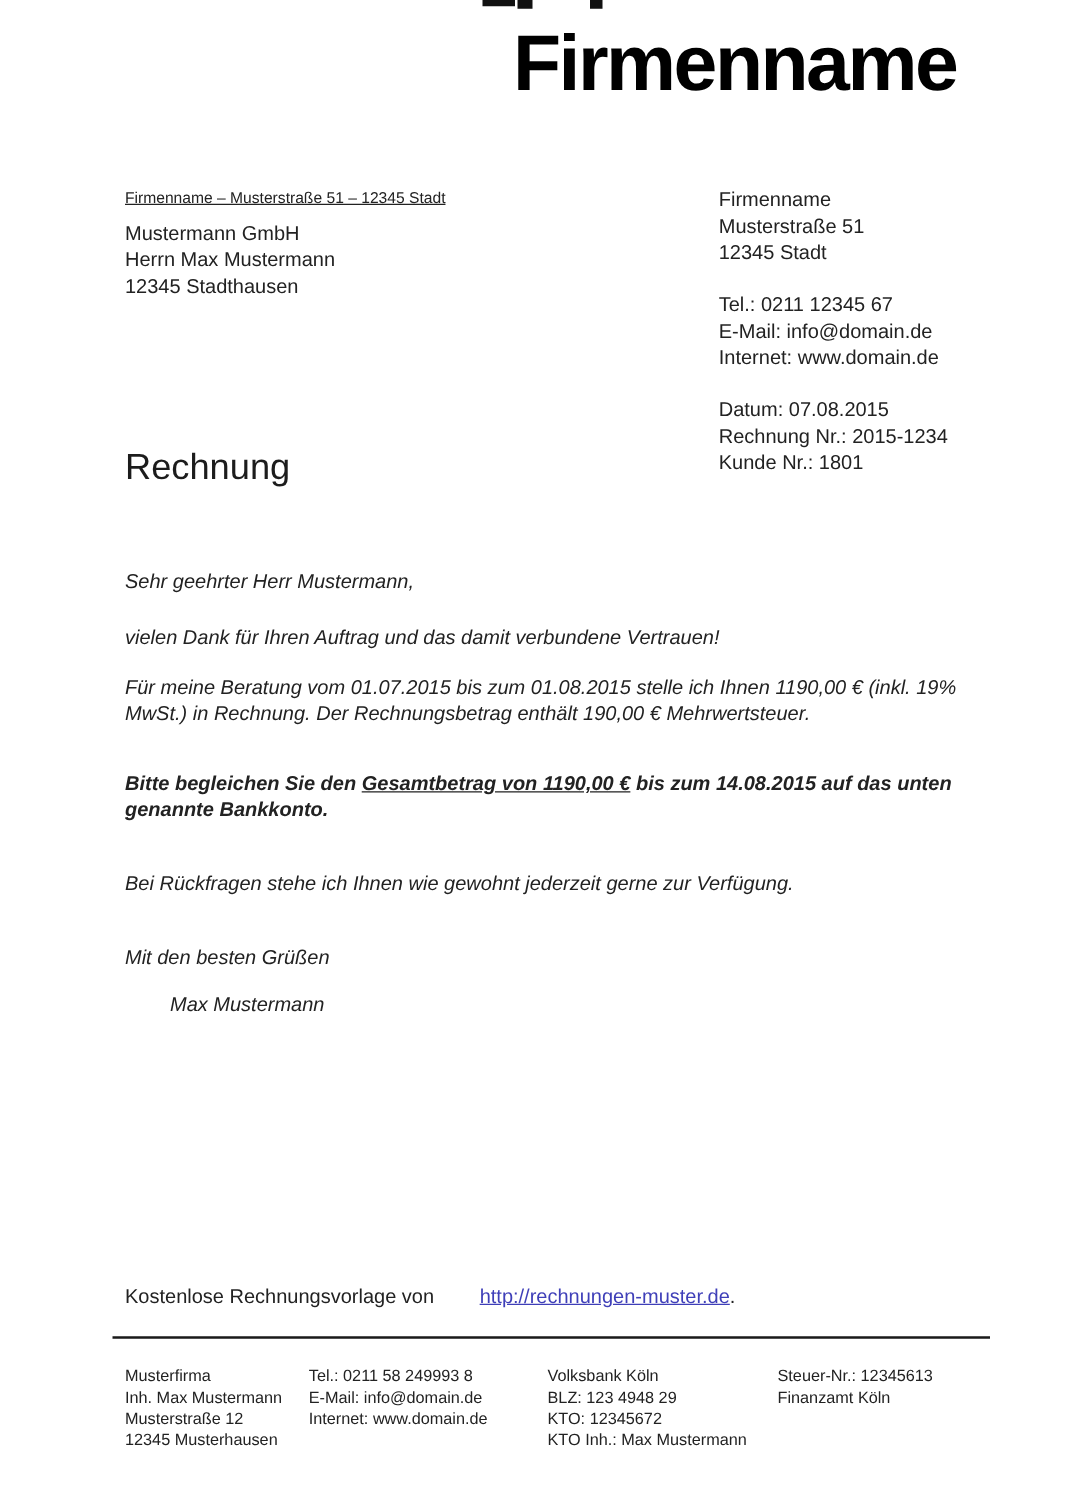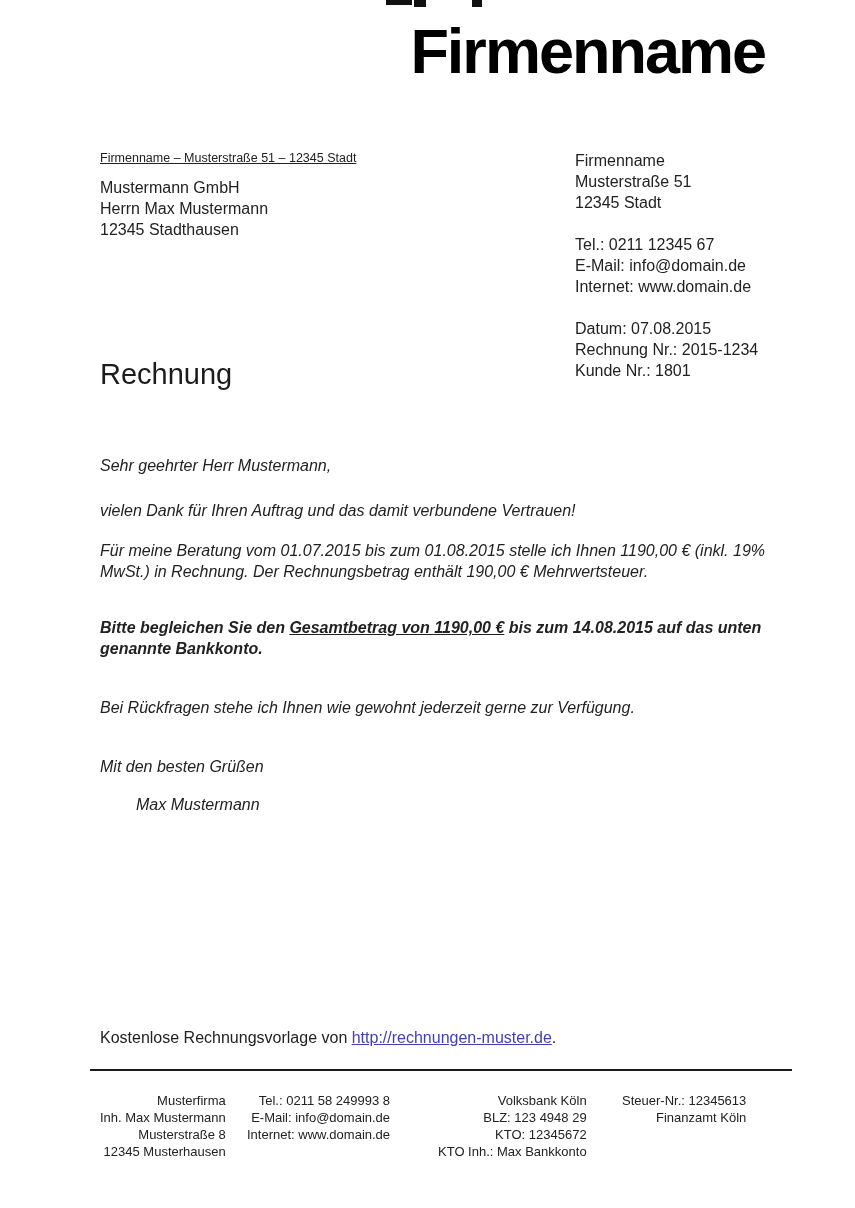--- a/index.html
+++ b/index.html
@@ -57,28 +57,28 @@
   .p-payment{margin-top:35px; font-weight:bold;}
   .p-avail{margin-top:38px;}
   .p-closing{margin-top:38px;}
   .p-signature{margin-top:17px;margin-left:36px;}
   .u{text-decoration:underline;}
   
   .footer-note{
     position:absolute; top:1029px; left:100px;
     font-size:16px;
   }
-  .footer-note a{}
+  .footer-note a{margin-left:32px;}
   .footer-rule{
     position:absolute; top:1069px; left:90px; width:702px; height:2px;
     background:#1a1a1a;
   }
   .footer-col{
     position:absolute; top:1092px;
-    font-size:13px; line-height:17px; white-space:nowrap;text-align:right;
+    font-size:13px; line-height:17px; white-space:nowrap;
   }
   .fc1{left:100px;} .fc2{left:247px;} .fc3{left:438px;} .fc4{left:622px;}
 </style>
 </head>
 <body>
 
 <div class="page" style="color: rgb(34, 34, 34);">
 
   <div class="artifact" style="top:0;left:386px;width:26px;height:5px;"></div>
   <div class="artifact" style="top:0;left:414px;width:12px;height:7px;"></div>
@@ -128,32 +128,32 @@
 
   <div class="footer-note">
     <span>Kostenlose Rechnungsvorlage von </span><a href="#" id="credit-link" style="color: rgb(63, 63, 184);">http://rechnungen-muster.de</a><span>.</span>
   </div>
 
   <div class="footer-rule"></div>
 
   <div class="footer-col fc1">
     <div>Musterfirma</div>
     <div>Inh. Max Mustermann</div>
-    <div>Musterstraße 8</div>
+    <div>Musterstraße 12</div>
     <div>12345 Musterhausen</div>
   </div>
   <div class="footer-col fc2">
     <div>Tel.: 0211 58 249993 8</div>
     <div>E-Mail: info@domain.de</div>
     <div>Internet: www.domain.de</div>
   </div>
   <div class="footer-col fc3">
     <div>Volksbank Köln</div>
     <div>BLZ: 123 4948 29</div>
     <div>KTO: 12345672</div>
-    <div>KTO Inh.: Max Bankkonto</div>
+    <div>KTO Inh.: Max Mustermann</div>
   </div>
   <div class="footer-col fc4">
     <div>Steuer-Nr.: 12345613</div>
     <div>Finanzamt Köln</div>
   </div>
 
 </div>
 
 </body></html>

